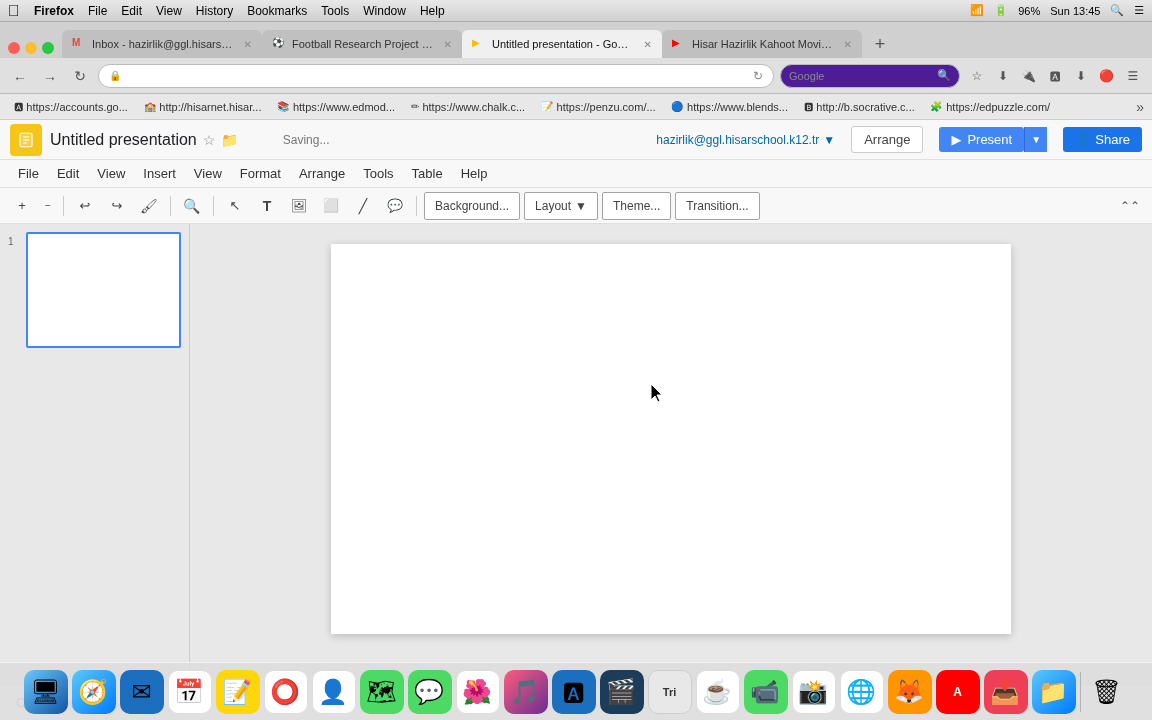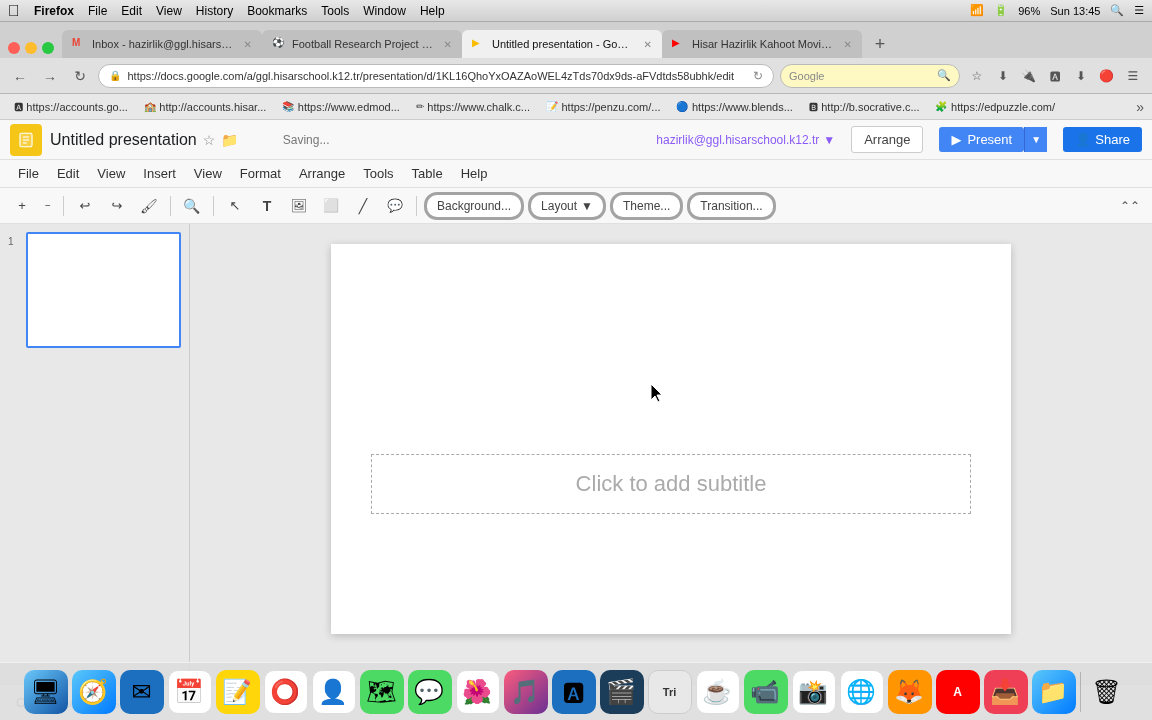--- a/index.html
+++ b/index.html
@@ -91,21 +91,21 @@
       align-items: center;
       padding: 0 10px;
       font-size: 11px;
       color: #333;
       gap: 6px;
     }
     .address-lock { color: #888; font-size: 10px; }
     #search-box {
       width: 180px;
       height: 24px;
-      background: #fef9c3;
+      background: #4c1d95;
       border: 1px solid #bbb;
       border-radius: 12px;
       display: flex;
       align-items: center;
       padding: 0 8px;
       font-size: 11px;
       color: #333;
       gap: 4px;
     }
     .chrome-actions {
@@ -183,21 +183,21 @@
       font-size: 16px;
       color: #202124;
       font-weight: 400;
     }
     .title-star { color: #888; font-size: 14px; cursor: pointer; }
     .title-folder { color: #888; font-size: 14px; cursor: pointer; }
     #saving-status { font-size: 12px; color: #777; margin-left: 36px; }
     .header-spacer { flex: 1; }
     #user-account {
       font-size: 12px;
-      color: #8b5cf6;
+      color: #0369a1;
       display: flex;
       align-items: center;
       gap: 4px;
       justify-content: flex-end;
     }
     #present-btn {
       display: flex;
       align-items: center;
       gap: 6px;
       background: #4285f4;
@@ -280,22 +280,22 @@
       width: 1px; height: 20px;
       background: #ccc;
       margin: 0 3px;
     }
     .toolbar-text-btn {
       height: 28px;
       padding: 0 10px;
       display: flex; align-items: center;
       font-size: 12px; color: #444;
       cursor: pointer;
-      border-radius: 13px;
-      border: 3px solid #a3a3a3;
+      border-radius: 2px;
+      border: 1px solid #a3a3a3;
       background: white;
       gap: 4px;
     }
     .toolbar-spacer { flex: 1; }
     .toolbar-collapse {
       width: 28px; height: 28px;
       display: flex; align-items: center; justify-content: center;
       font-size: 12px; color: #555;
       cursor: pointer;
     }
@@ -486,21 +486,20 @@
 
     <div class="tab-new">+</div>
   </div>
 
   <div id="address-bar-row">
     <div class="nav-btn">←</div>
     <div class="nav-btn">→</div>
     <div class="nav-btn">↻</div>
     <div id="address-box">
       <span class="address-lock">🔒</span>
-      <span style="font-size:11px;overflow:hidden;text-overflow:ellipsis;white-space:nowrap;">https://docs.google.com/a/ggl.hisarschool.k12.tr/presentation/d/1KL16QhoYxOAZAoWEL4zTds70dx9ds-aFVdtds58ubhk/edit</span>
       <span style="margin-left:auto;color:#888;font-size:12px;">↻</span>
     </div>
     <div id="search-box">
       <span style="color:#888;font-size:11px;">Google</span>
       <span style="margin-left:auto;color:#888;font-size:11px;">🔍</span>
     </div>
     <div class="chrome-actions">
       <div class="chrome-action-btn">☆</div>
       <div class="chrome-action-btn">⬇</div>
       <div class="chrome-action-btn">🔌</div>
@@ -511,21 +510,21 @@
     </div>
   </div>
 
   <div id="bookmarks-bar">
     <div class="bookmark-item">
       <span class="bm-favicon">🅰</span>
       <span>https://accounts.go...</span>
     </div>
     <div class="bookmark-item">
       <span class="bm-favicon">🏫</span>
-      <span>http://accounts.hisar...</span>
+      <span>http://hisarnet.hisar...</span>
     </div>
     <div class="bookmark-item">
       <span class="bm-favicon">📚</span>
       <span>https://www.edmod...</span>
     </div>
     <div class="bookmark-item">
       <span class="bm-favicon">✏</span>
       <span>https://www.chalk.c...</span>
     </div>
     <div class="bookmark-item">
@@ -639,23 +638,20 @@
 
     <div id="slide-editor">
       <div id="slide-canvas">
 
         <div class="cursor-indicator">
           <svg width="14" height="20" viewBox="0 0 14 20">
             <polygon points="0,0 0,16 4,12 7,18 9,17 6,11 11,11" fill="black" stroke="white" stroke-width="1"></polygon>
           </svg>
         </div>
 
-        <div id="subtitle-placeholder">
-          <span id="subtitle-placeholder-text">Click to add subtitle</span>
-        </div>
       </div>
     </div>
   </div>
 
   <div id="notes-area">
     <span>Click to add notes</span>
   </div>
 </div>
 
 <div id="mac-dock">

